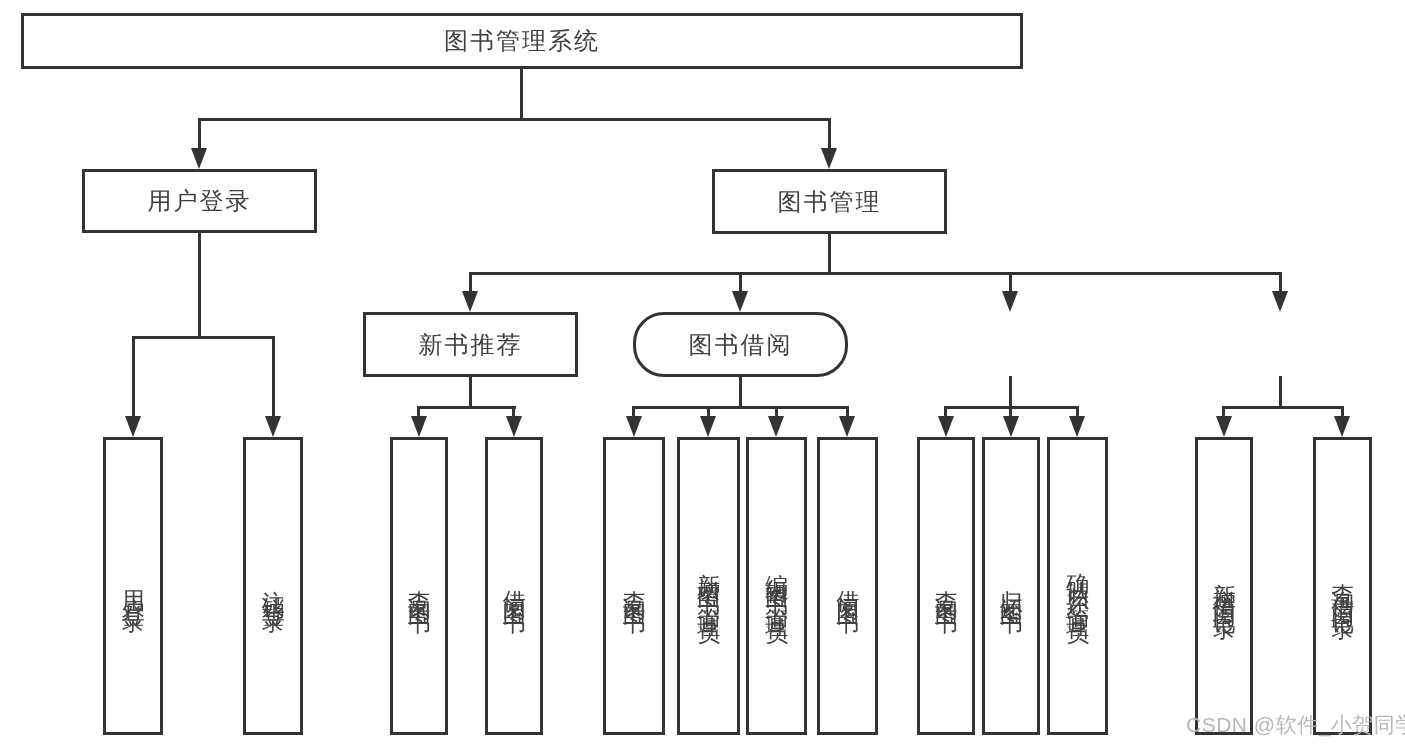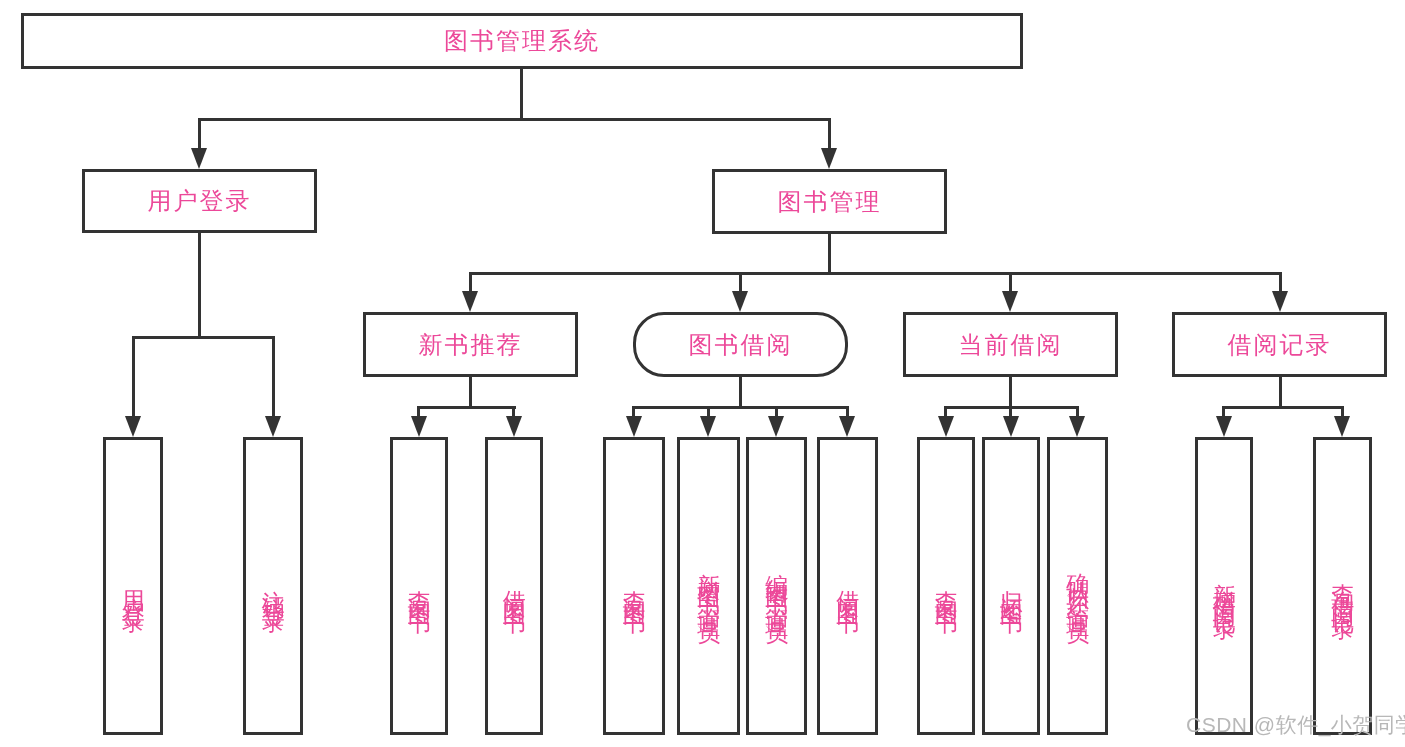--- a/index.html
+++ b/index.html
@@ -3,21 +3,21 @@
 <meta charset="utf-8">
 <style>
   html,body{margin:0;padding:0;background:#fff;}
   #canvas{
     position:relative;width:1405px;height:747px;background:#ffffff;overflow:hidden;
     font-family:"Liberation Sans","DejaVu Sans",sans-serif;
   }
   .box{
     position:absolute;box-sizing:border-box;background:#ffffff;
     border:3px solid #333333;display:flex;align-items:center;justify-content:center;
-    color:#ec4899;
+    color:#404040;
   }
   .box.h span{font-size:24px;letter-spacing:2px;white-space:nowrap;}
   .box.v span{
     writing-mode:vertical-rl;text-orientation:mixed;
     font-size:23px;letter-spacing:7px;line-height:1.1;white-space:nowrap;
   }
   .vline,.hline{position:absolute;background:#333333;}
   .vline{width:3px;}
   .hline{height:3px;}
   .arrow{
@@ -48,27 +48,21 @@
   </div>
 
   <div class="box h" style="left:712px;top:169px;width:235px;height:65px;">
     <span>图书管理</span>
   </div>
 
   <div class="box h" style="left:633px;top:312px;width:215px;height:65px;border-radius:31px;">
     <span>图书借阅</span>
   </div>
 
-  <div class="box h" style="left:903px;top:312px;width:215px;height:65px;">
-    <span>当前借阅</span>
-  </div>
 
-  <div class="box h" style="left:1172px;top:312px;width:215px;height:65px;">
-    <span>借阅记录</span>
-  </div>
 
   <div class="box v" style="left:103px;top:437px;width:60px;height:298px;">
     <span>用户登录</span>
   </div>
 
   <div class="box v" style="left:243px;top:437px;width:60px;height:298px;">
     <span>注销登录</span>
   </div>
 
   <div class="box v" style="left:390px;top:437px;width:58px;height:298px;">

